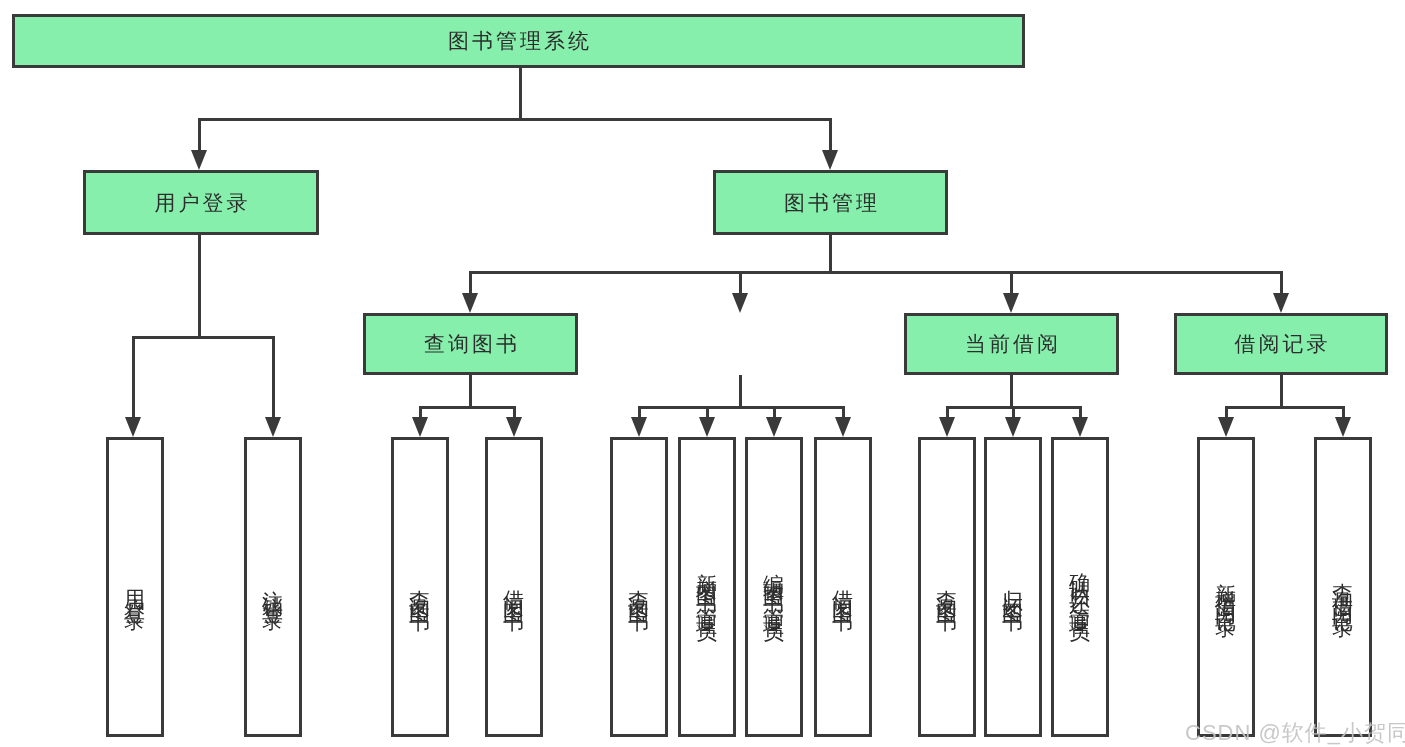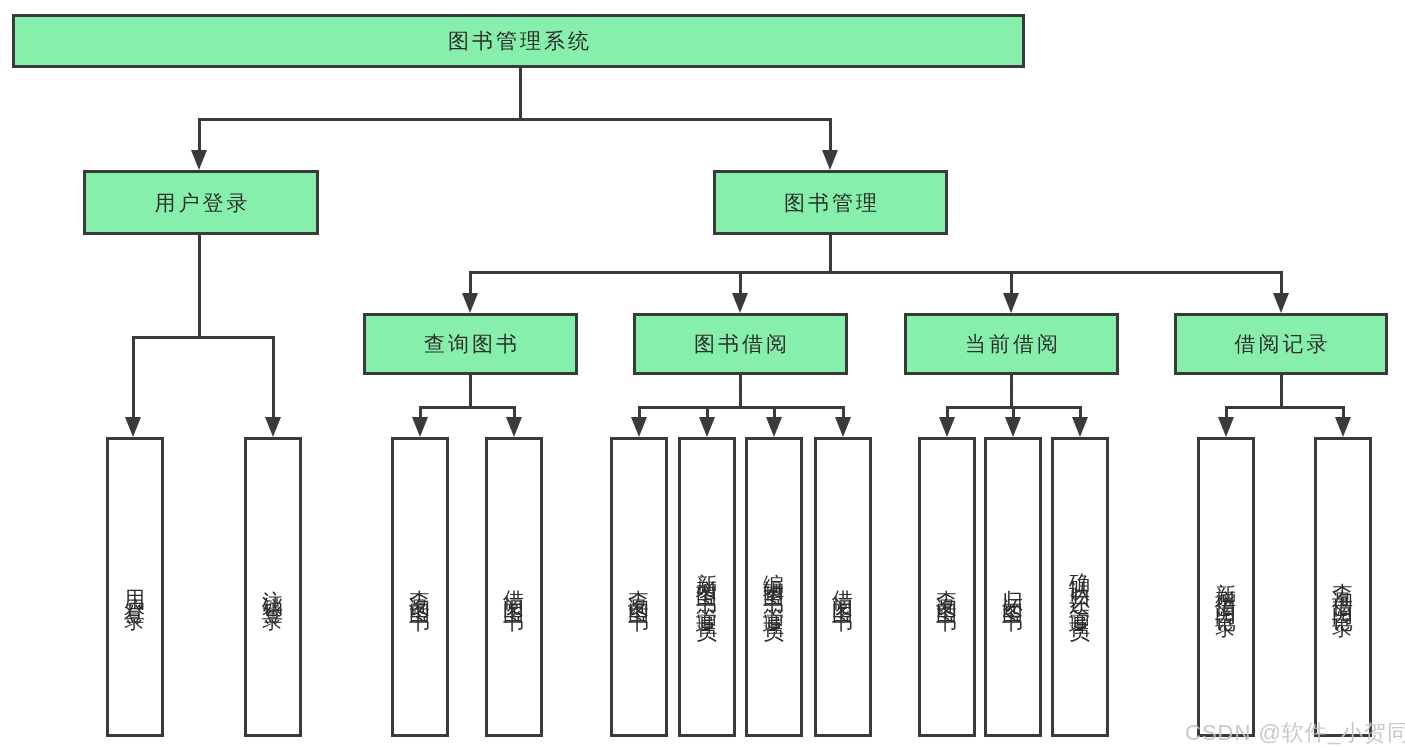--- a/index.html
+++ b/index.html
@@ -84,21 +84,20 @@
   <div class="vline" style="left:469px; top:271px; height:24px;"></div>
   <div class="vline" style="left:739px; top:271px; height:24px;"></div>
   <div class="vline" style="left:1010px; top:271px; height:24px;"></div>
   <div class="vline" style="left:1280px; top:271px; height:24px;"></div>
   <div class="arrow" style="left:462px; top:293px;"></div>
   <div class="arrow" style="left:732px; top:293px;"></div>
   <div class="arrow" style="left:1003px; top:293px;"></div>
   <div class="arrow" style="left:1273px; top:293px;"></div>
 
   <div class="hbox" style="left:363px; top:313px; width:215px; height:62px;">查询图书</div>
-  <div class="hbox" style="left:633px; top:313px; width:215px; height:62px;">图书借阅</div>
   <div class="hbox" style="left:904px; top:313px; width:215px; height:62px;">当前借阅</div>
   <div class="hbox" style="left:1174px; top:313px; width:214px; height:62px;">借阅记录</div>
 
   <div class="vline" style="left:469px; top:375px; height:33px;"></div>
   <div class="hline" style="left:419px; top:406px; width:97px;"></div>
   <div class="vline" style="left:419px; top:406px; height:12px;"></div>
   <div class="vline" style="left:513px; top:406px; height:12px;"></div>
   <div class="arrow" style="left:412px; top:417px;"></div>
   <div class="arrow" style="left:506px; top:417px;"></div>
 

